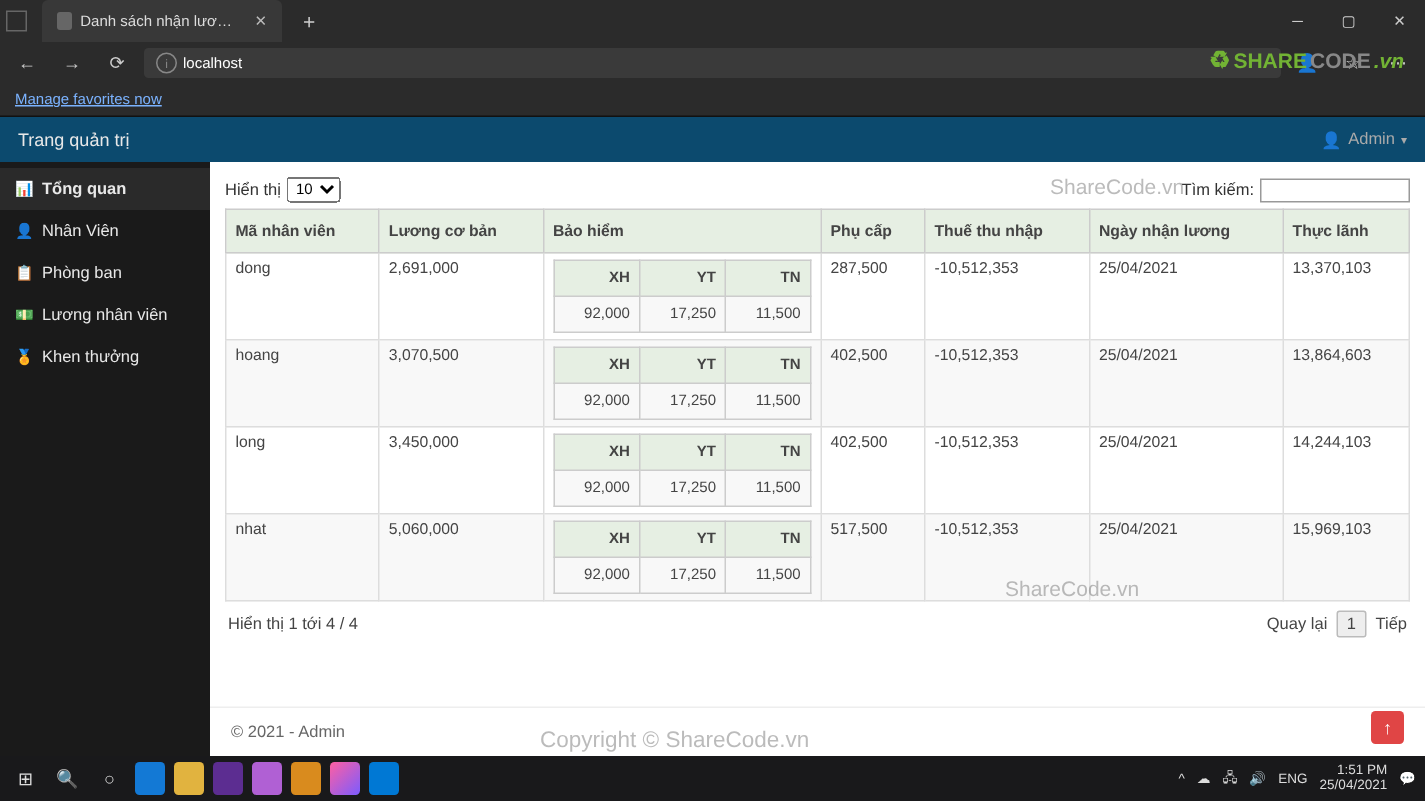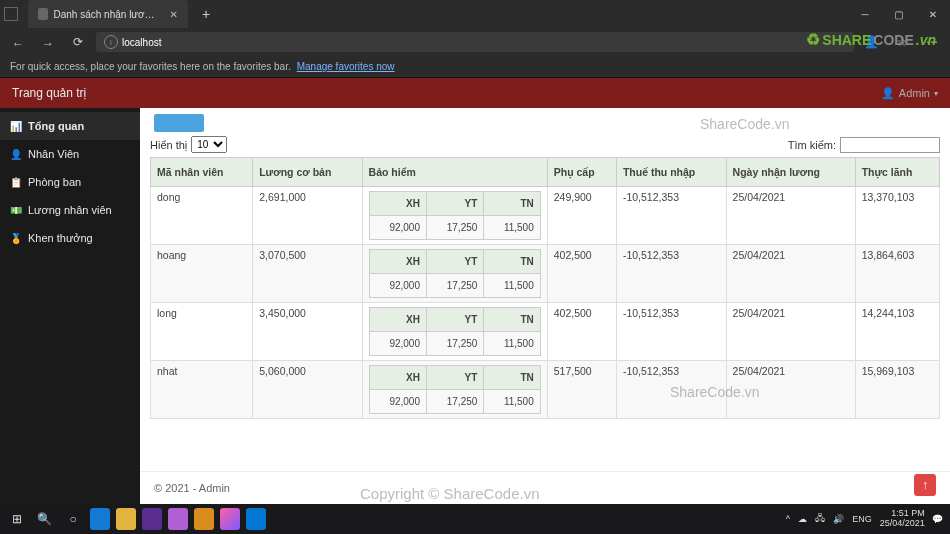--- a/index.html
+++ b/index.html
@@ -19,21 +19,21 @@
 
 .addrbar { height: 28px; background: #2b2b2b; display: flex; align-items: center; padding: 0 6px; gap: 6px; }
 .navbtn { width: 24px; height: 22px; display: flex; align-items: center; justify-content: center; color: #ccc; font-size: 12px; border-radius: 3px; }
 .urlbox { flex: 1; height: 20px; background: #3a3a3a; border-radius: 3px; display: flex; align-items: center; padding: 0 8px; font-size: 10px; color: #ccc; gap: 4px; }
 .urlbox .info { width: 14px; height: 14px; border: 1px solid #888; border-radius: 50%; display: inline-flex; align-items: center; justify-content: center; font-size: 8px; color: #888; }
 .urlbox .host { color: #fff; }
 .favbar { height: 22px; background: #2b2b2b; display: flex; align-items: center; padding: 0 10px; font-size: 10px; color: #bbb; gap: 6px; border-bottom: 1px solid #111; }
 .favbar a { color: #7bb3ff; text-decoration: underline; }
 
 
-.apphdr { height: 30px; background: #7f1d1d; display: flex; align-items: center; padding: 0 12px; justify-content: space-between; }
+.apphdr { height: 30px; background: #0c4a6e; display: flex; align-items: center; padding: 0 12px; justify-content: space-between; }
 .apphdr .brand { font-size: 12px; color: #e8e8e8; }
 .apphdr .user { font-size: 11px; color: #aaa; display: flex; align-items: center; gap: 4px; }
 .apphdr .user .caret { font-size: 8px; }
 
 
 .layout { display: flex; height: 396px; }
 .sidebar { width: 140px; background: #1a1a1a; padding-top: 4px; }
 .sidebar .item { display: flex; align-items: center; gap: 6px; padding: 8px 10px; font-size: 11px; color: #e8e8e8; cursor: pointer; }
 .sidebar .item.active { background: #2a2a2a; font-weight: 600; }
 .sidebar .item .ic { width: 12px; text-align: center; font-size: 10px; }
@@ -109,21 +109,20 @@
   <div class="urlbox">
     <span class="info">i</span>
     <span class="host">localhost</span>
   </div>
   <div class="navbtn">👤</div>
   <div class="navbtn">☆</div>
   <div class="navbtn">⋯</div>
 </div>
 
 <div class="favbar">
-  <span>For quick access, place your favorites here on the favorites bar.</span>
   <a>Manage favorites now</a>
 </div>
 
 <div class="apphdr">
   <div class="brand">Trang quản trị</div>
   <div class="user">
     <span>👤</span>
     <span>Admin</span>
     <span class="caret">▾</span>
   </div>
@@ -195,21 +194,21 @@
                       <th>TN</th>
                     </tr>
                     <tr>
                       <td>92,000</td>
                       <td>17,250</td>
                       <td>11,500</td>
                     </tr>
                   </tbody>
                 </table>
               </td>
-              <td>249,900</td>
+              <td>287,500</td>
               <td>-10,512,353</td>
               <td>25/04/2021</td>
               <td>13,370,103</td>
             </tr>
             <tr>
               <td>hoang</td>
               <td>3,070,500</td>
               <td>
                 <table class="sub">
                   <tbody>
@@ -275,20 +274,28 @@
                 </table>
               </td>
               <td>517,500</td>
               <td>-10,512,353</td>
               <td>25/04/2021</td>
               <td>15,969,103</td>
             </tr>
           </tbody>
       </table>
 
+      <div class="pager">
+        <div>Hiển thị 1 tới 4 / 4</div>
+        <div class="right">
+          <span>Quay lại</span>
+          <span class="pg">1</span>
+          <span>Tiếp</span>
+        </div>
+      </div>
     </div>
     <div class="footer">© 2021 - Admin</div>
   </div>
 </div>
 
 <div class="fab">↑</div>
 
 <div class="wm" style="top:116px; left:700px;">ShareCode.vn</div>
 <div class="wm" style="top:384px; left:670px;">ShareCode.vn</div>
 <div class="wm" style="top:485px; left:360px; font-size:15px;">Copyright © ShareCode.vn</div>

